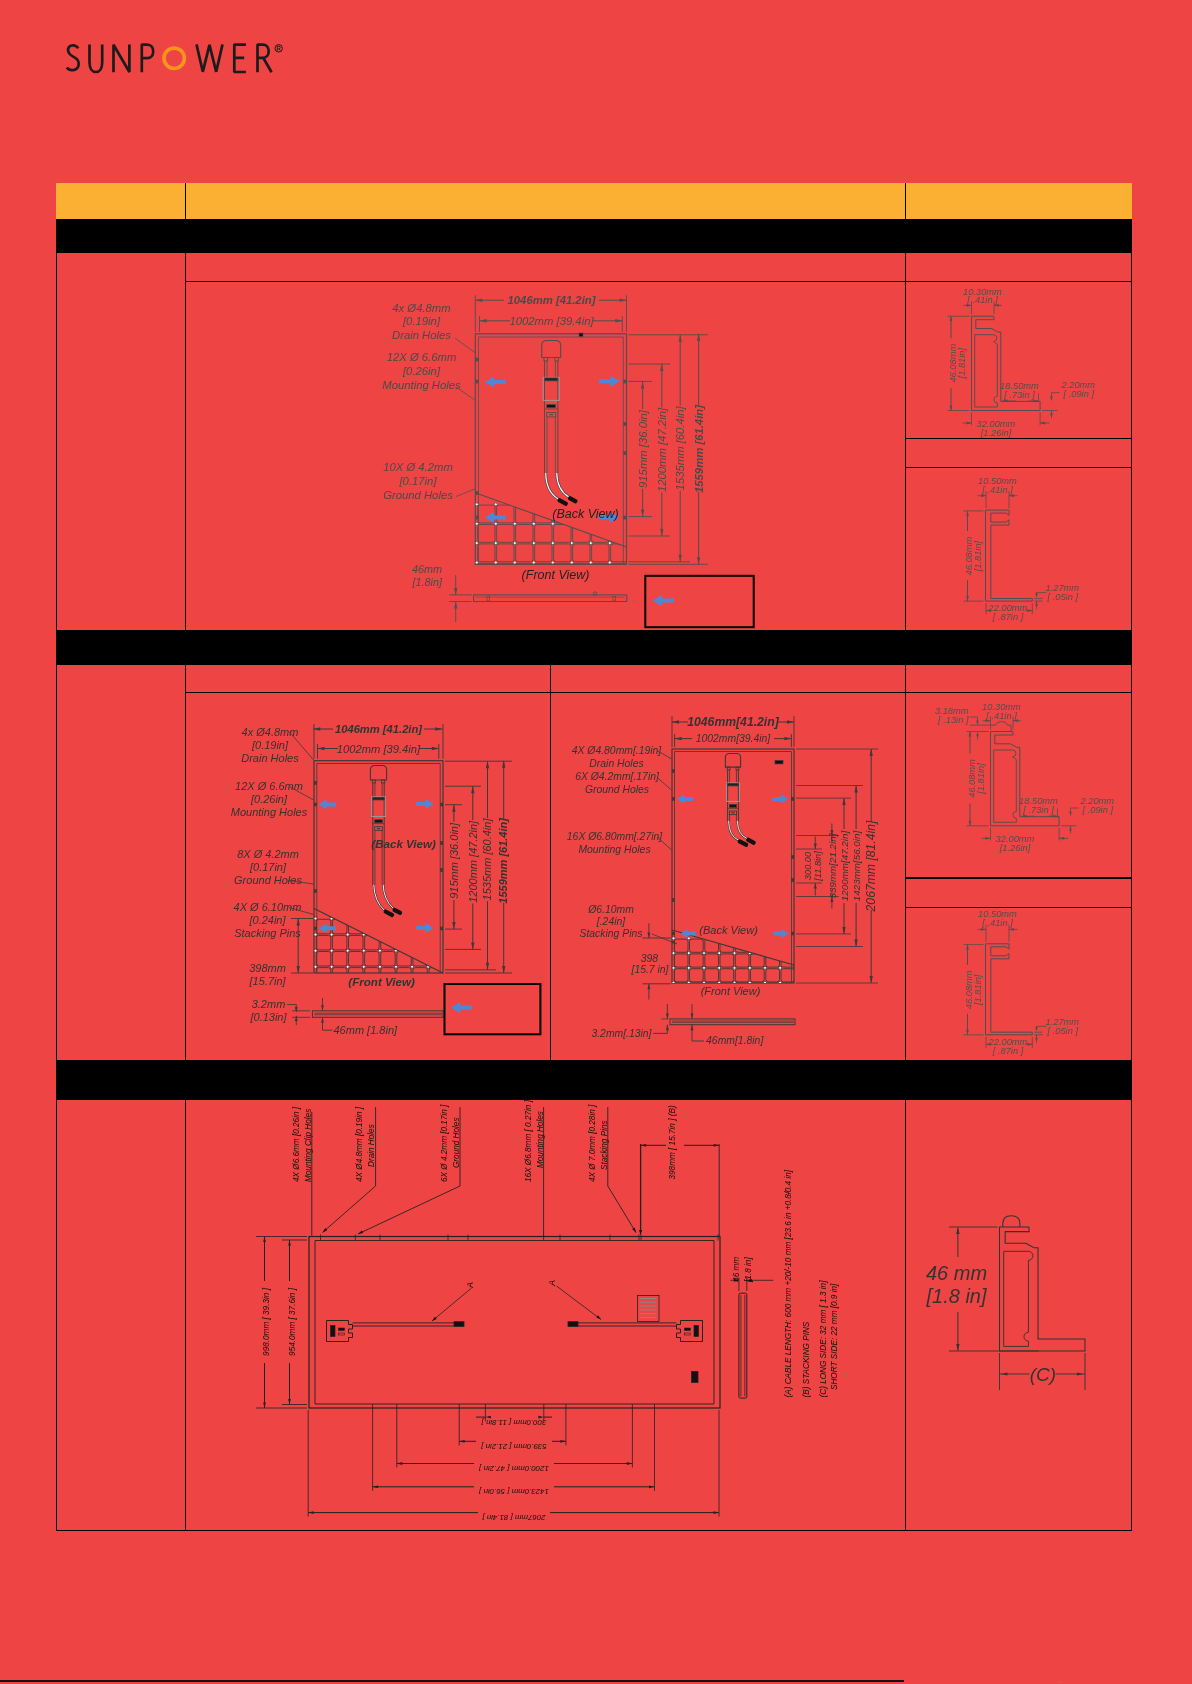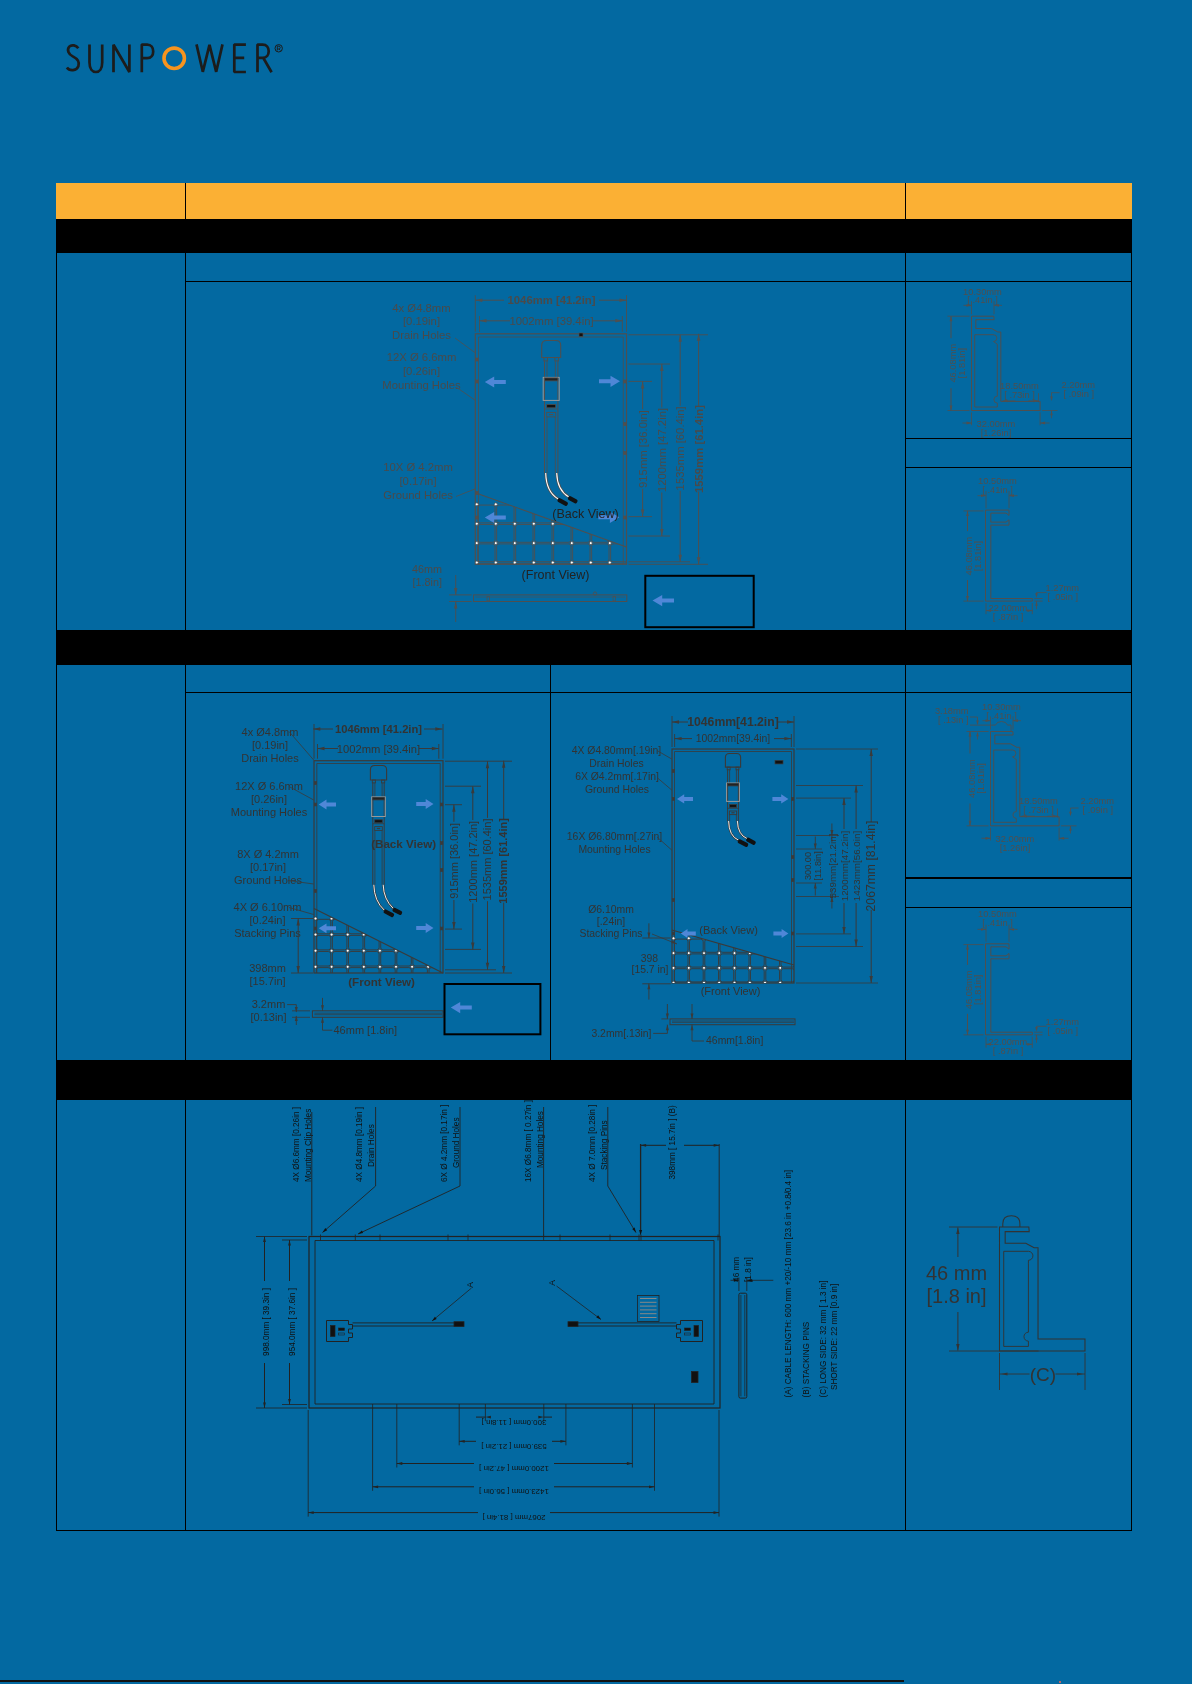--- a/index.html
+++ b/index.html
@@ -1,15 +1,15 @@
 <!DOCTYPE html>
 <html><head><meta charset="utf-8"><style>
 html,body{margin:0;padding:0;background:#fff;}
-.page{position:relative;width:1192px;height:1684px;background:#0369a1;overflow:hidden;
-  font-family:"Liberation Sans",sans-serif;}
+.page{position:relative;width:1192px;height:1684px;background:#ef4444;overflow:hidden;
+  font-family:"Liberation Sans",sans-serif;font-style:italic;}
 .abs{position:absolute;}
 svg{position:absolute;overflow:visible;}
 </style></head><body>
 <div class="page">
 
 <svg class="abs" style="left:0;top:0" width="340" height="100" viewBox="0 0 340 100">
 <g fill="none" stroke="#1c1c1c" stroke-width="2.7" stroke-linejoin="bevel">
 <path d="M 78.3,48.3 C 76.3,45.2 71.5,44.2 69.3,46.7 C 66.5,49.9 68.6,54.2 72.8,56.4 C 77.3,58.7 80.1,61.7 78.4,66.3 C 76.7,70.9 69.6,71.5 66.9,67.6"></path>
 <path d="M 89.5,44.4 V 62.5 C 89.5,69 92.5,72 95.9,72 C 99.3,72 102.2,69 102.2,62.5 V 44.4"></path>
 <path d="M 113.5,72.2 V 44.8 L 129.4,72 V 44.4"></path>

